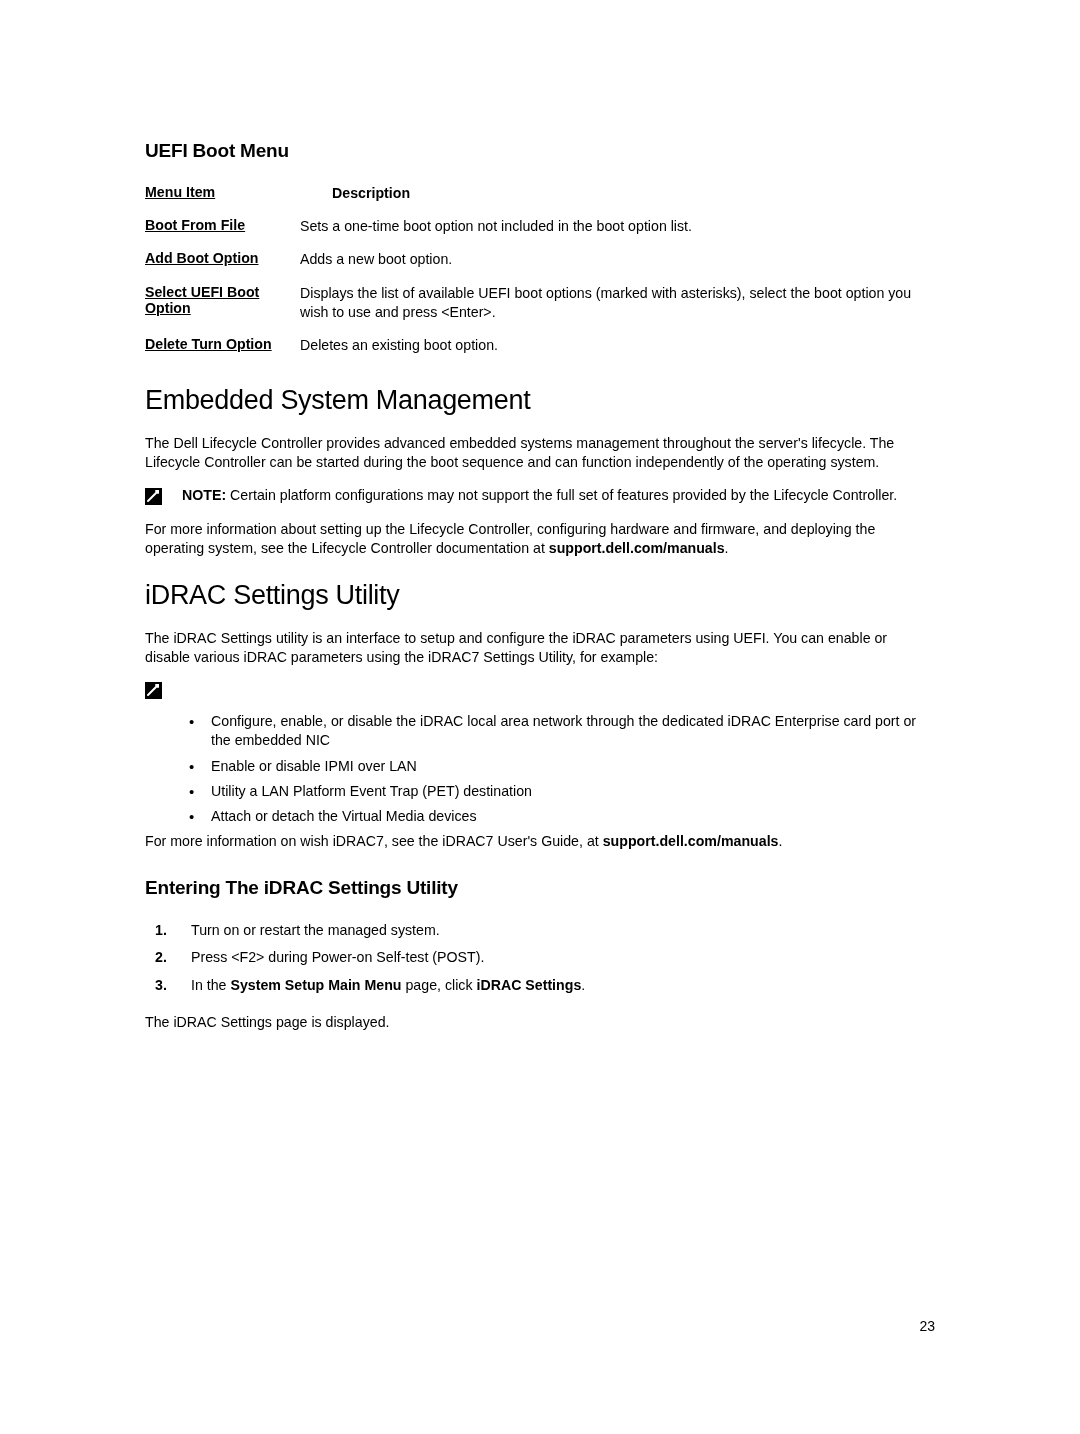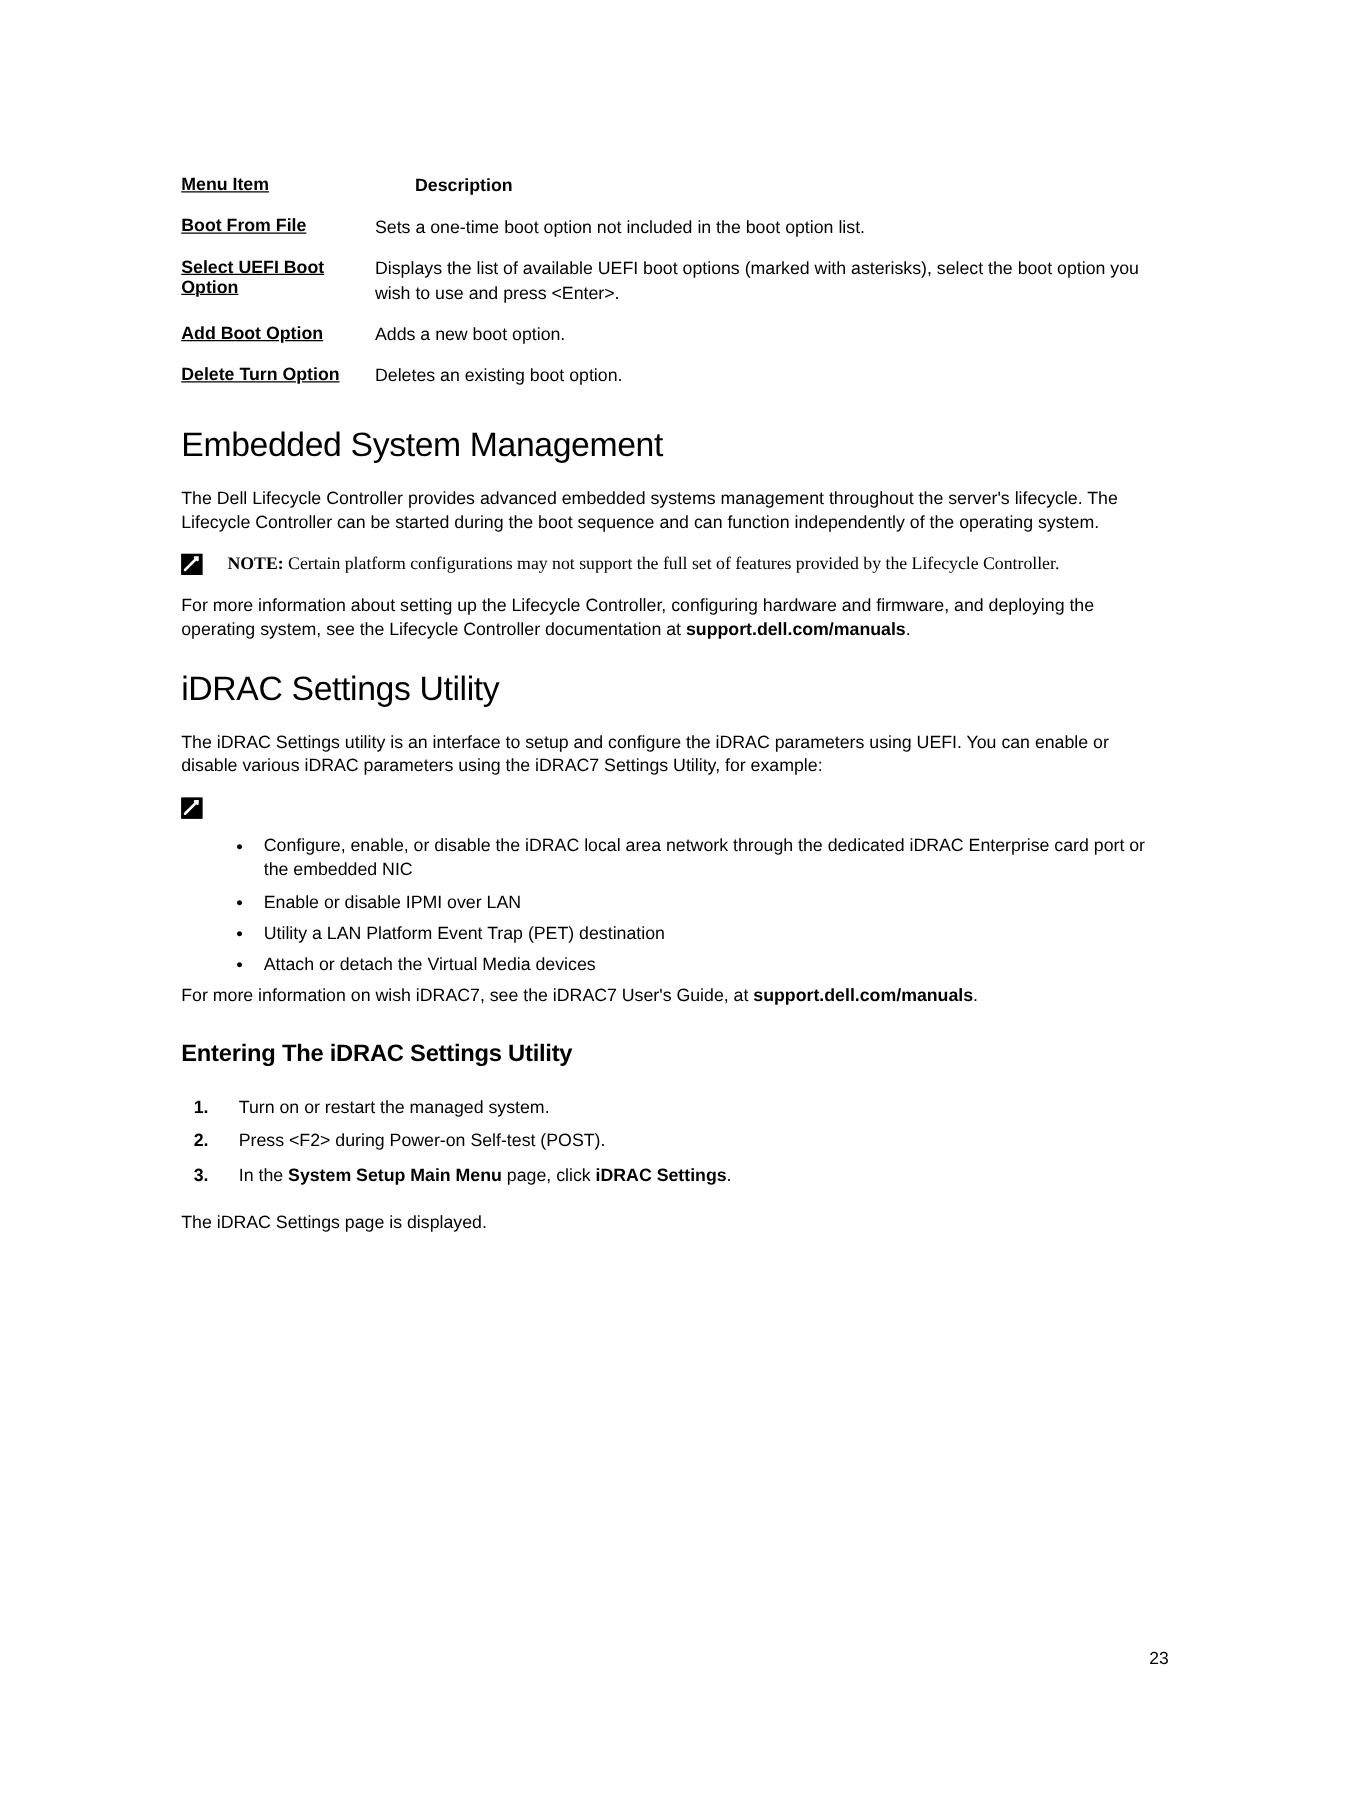--- a/index.html
+++ b/index.html
@@ -28,21 +28,21 @@
   .tbl-left { width: 155px; flex-shrink: 0; font-weight: bold; font-size: 14.2px; padding-right: 6px; text-decoration: underline;}
   .tbl-right { flex: 1; font-size: 14.2px; line-height: 1.35; }
   .h1 {
     font-size: 27px;
     font-weight: normal;
     margin-bottom: 18px;
     letter-spacing: -0.3px;
   }
   .para { font-size: 14.2px; line-height: 1.35; margin-bottom: 14px; }
   .para strong { font-weight: bold; }
-  .note-row { display: flex; align-items: flex-start; margin-bottom: 14px; font-family: Liberation Serif, serif; }
+  .note-row { display: flex; align-items: center; margin-bottom: 14px; }
   .note-icon {
     width: 17px; height: 17px;
     background: #000;
     flex-shrink: 0;
     margin-right: 20px;
     position: relative;
     top: 1px;
   }
   .note-icon svg { display:block; }
   .note-text { font-size: 14.2px; line-height: 1.35; }
@@ -59,36 +59,37 @@
     right: 145px;
     bottom: 100px;
     font-size: 14px;
   }
 </style>
 </head>
 <body>
 
 <div class="page">
 
+  <div class="h3">UEFI Boot Menu</div>
   <div class="tbl">
     <div class="tbl-row">
       <div class="tbl-left">Menu Item</div>
       <div class="tbl-right" style="font-weight:bold;margin-left:32px;">Description</div>
     </div>
     <div class="tbl-row">
       <div class="tbl-left">Boot From File</div>
       <div class="tbl-right">Sets a one-time boot option not included in the boot option list.</div>
     </div>
     <div class="tbl-row">
+      <div class="tbl-left">Add Boot Option</div>
+      <div class="tbl-right">Adds a new boot option.</div>
+    </div>
+    <div class="tbl-row">
       <div class="tbl-left">Select UEFI Boot Option</div>
       <div class="tbl-right">Displays the list of available UEFI boot options (marked with asterisks), select the boot option you wish to use and press &lt;Enter&gt;.</div>
-    </div>
-    <div class="tbl-row">
-      <div class="tbl-left">Add Boot Option</div>
-      <div class="tbl-right">Adds a new boot option.</div>
     </div>
     <div class="tbl-row">
       <div class="tbl-left">Delete Turn Option</div>
       <div class="tbl-right">Deletes an existing boot option.</div>
     </div>
   </div>
 
   <div class="h1">Embedded System Management</div>
   <div class="para">The Dell Lifecycle Controller provides advanced embedded systems management throughout the server's lifecycle. The Lifecycle Controller can be started during the boot sequence and can function independently of the operating system.</div>
   <div class="note-row">

